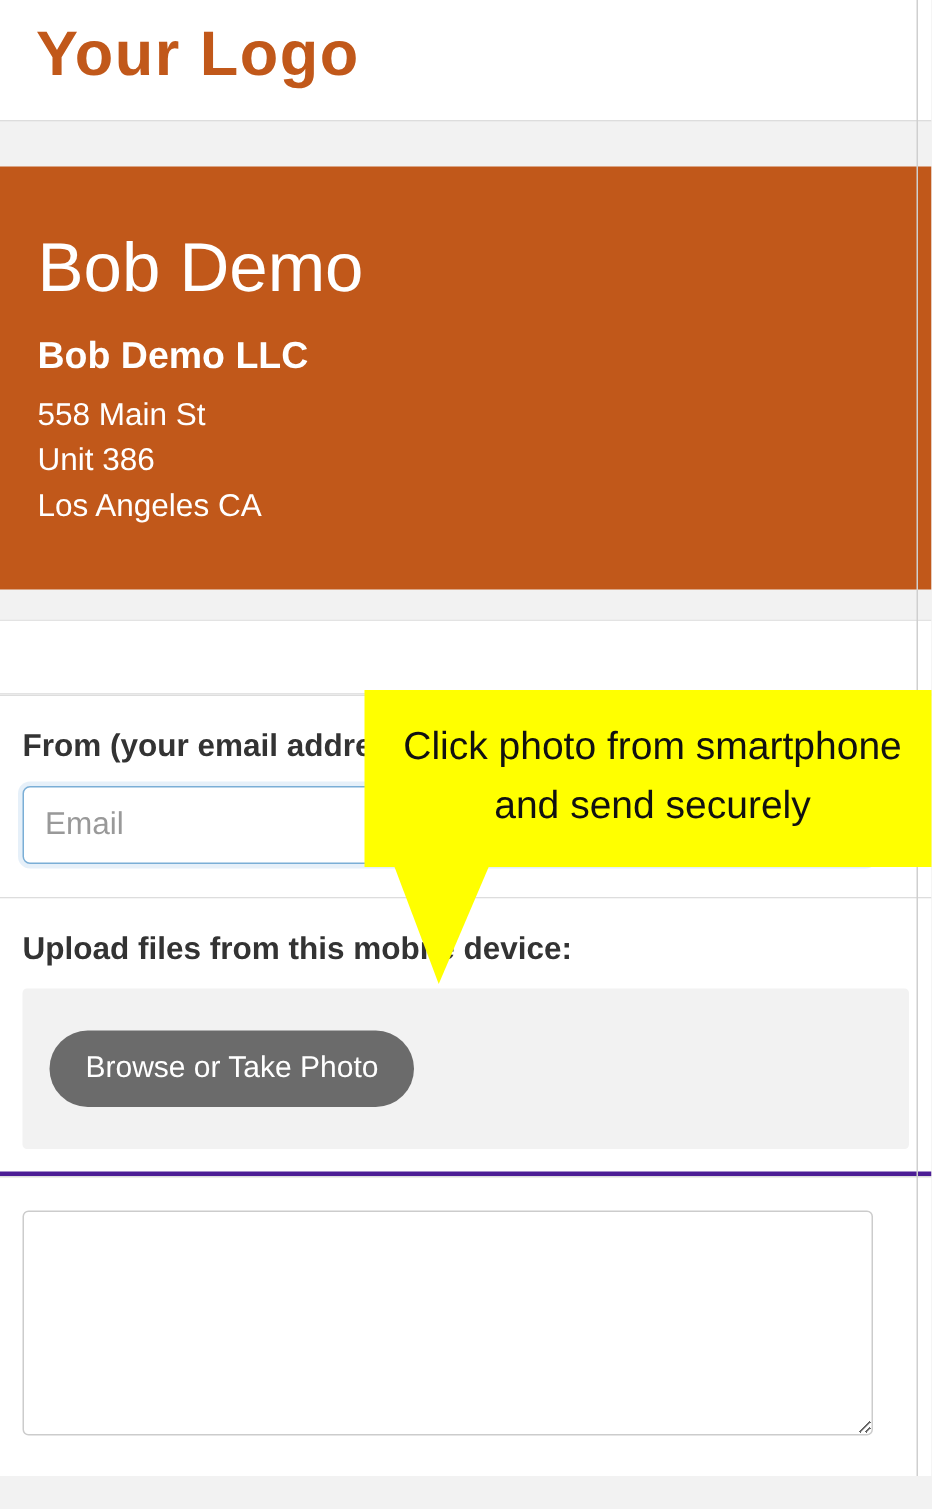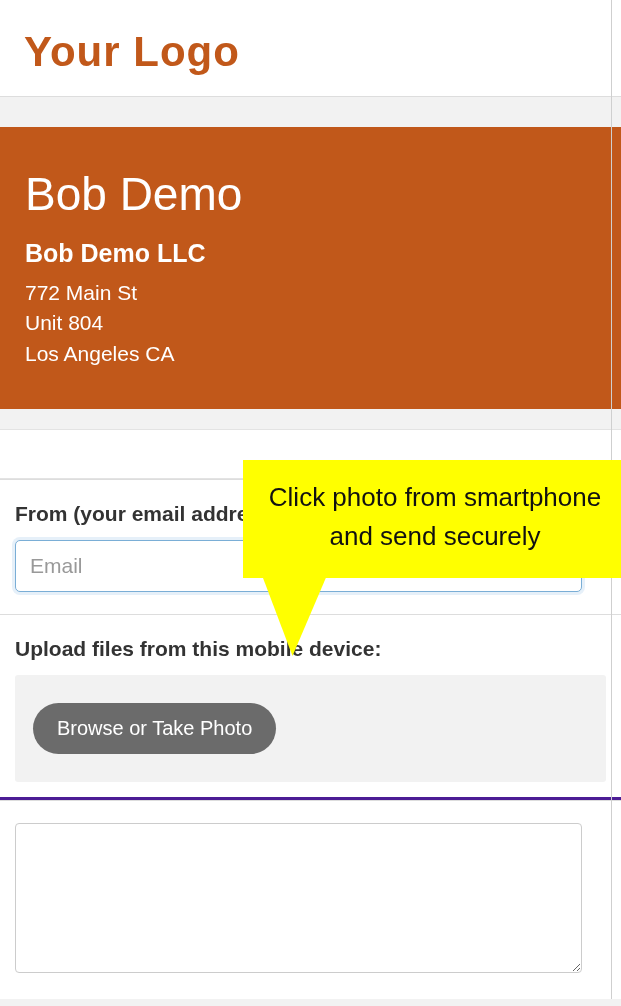--- a/index.html
+++ b/index.html
@@ -8,21 +8,21 @@
       padding: 0;
     }
     body {
       font-family: -apple-system, BlinkMacSystemFont, "Segoe UI", Arial, sans-serif;
       background: #f2f2f2;
       width: 621px;
       position: relative;
     }
     .logo-bar {
       background: #fff;
-      padding: 28px 24px 20px 24px;
+      padding: 12px 24px 20px 24px;
       border-bottom: 1px solid #ddd;
     }
     .logo-text {
       font-family: Impact, "Arial Black", sans-serif;
       font-weight: 900;
       font-size: 42px;
       color: #c1581a;
       letter-spacing: 1px;
     }
     .hero {
@@ -153,22 +153,22 @@
 
 <div class="vline"></div>
 
 <div class="logo-bar">
   <div class="logo-text">Your Logo</div>
 </div>
 
 <div class="hero">
   <div class="hero-name">Bob Demo</div>
   <div class="hero-company">Bob Demo LLC</div>
-  <div class="hero-addr">772 Main St</div>
-  <div class="hero-addr">Unit 804</div>
+  <div class="hero-addr">558 Main St</div>
+  <div class="hero-addr">Unit 386</div>
   <div class="hero-addr">Los Angeles CA</div>
 </div>
 
 <div class="whitespace"></div>
 
 <div class="email-section">
   <label class="label">From (your email address)</label>
   <input class="email-input" type="text" placeholder="Email" style="">
 </div>
 

